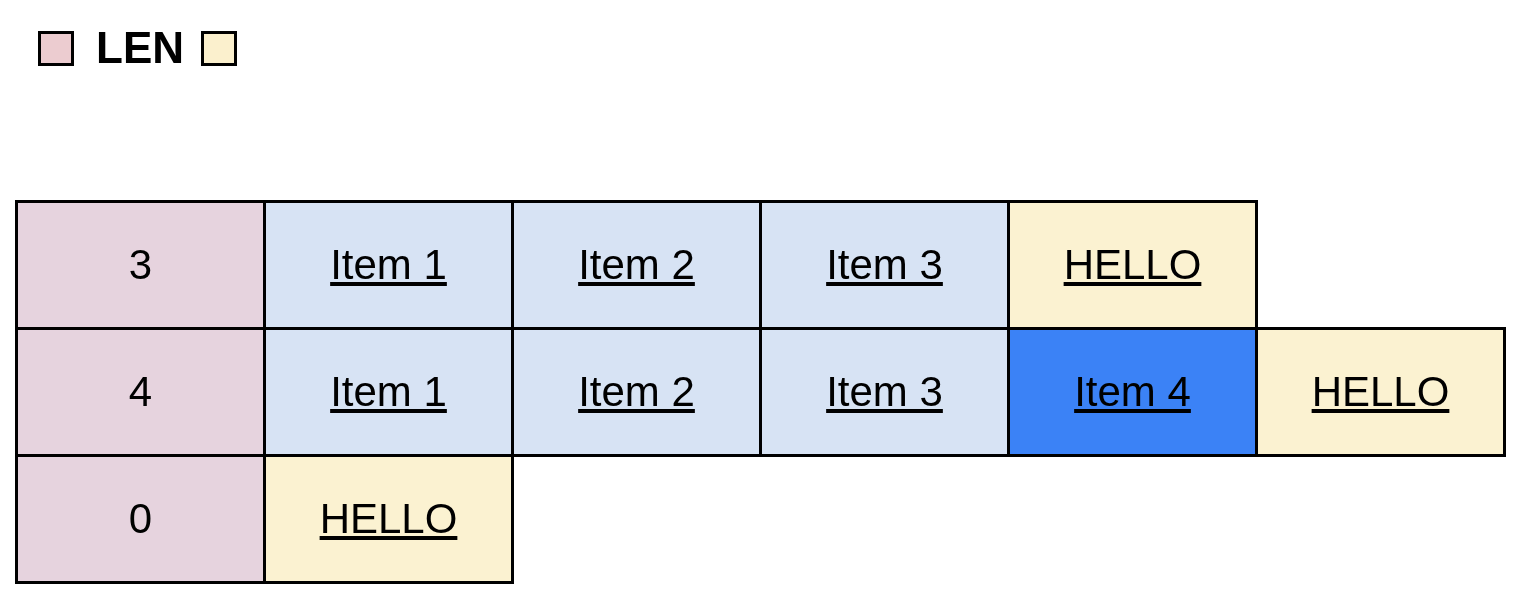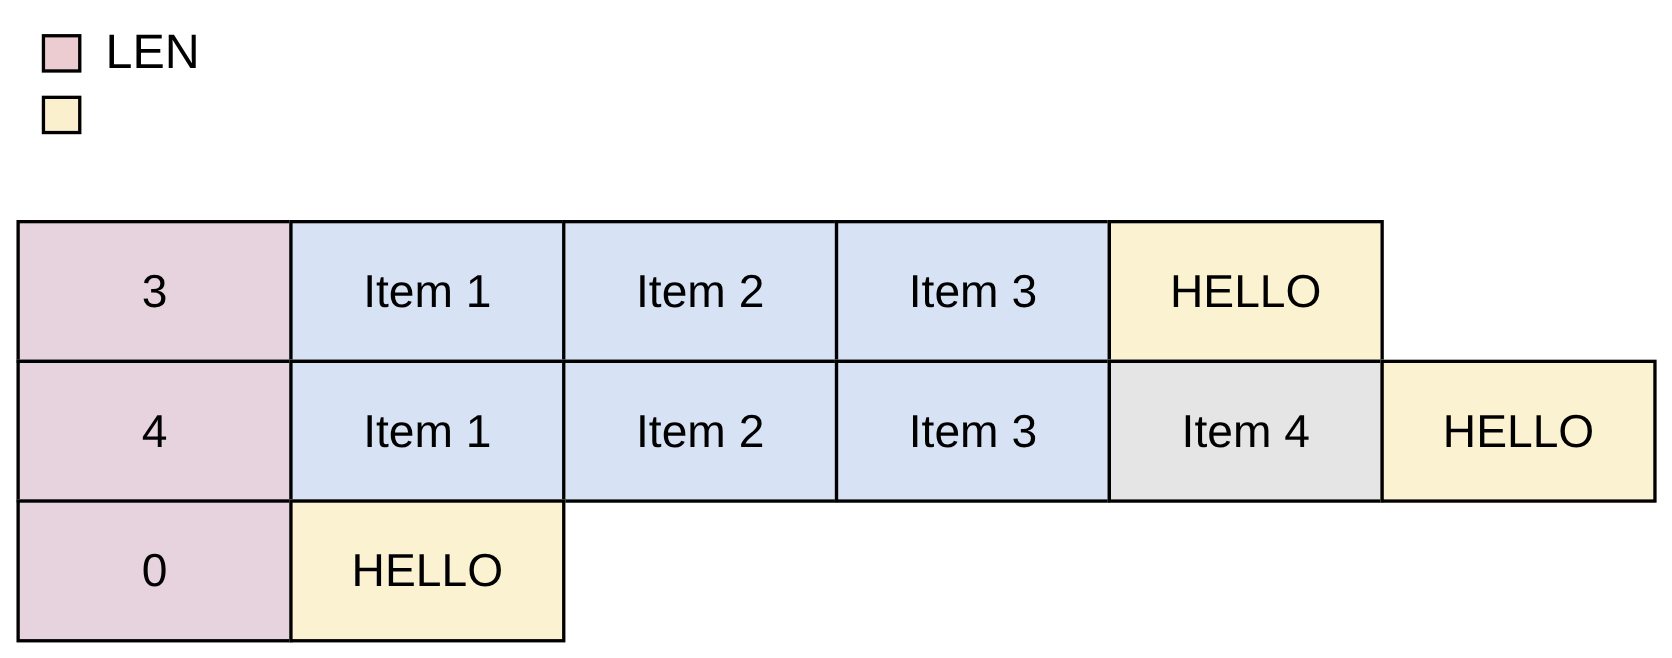--- a/index.html
+++ b/index.html
@@ -15,22 +15,22 @@
     color: #000000;
     overflow: hidden;
   }
 
   
   .legend {
     position: absolute;
     left: 38px;
     top: 26px;
     display: flex;
-    flex-direction: column;
     gap: 17px;
+    font-weight: bold;
   }
   .legend-row {
     display: flex;
     align-items: center;
     gap: 22px;
   }
   .swatch {
     width: 36px;
     height: 35px;
     box-sizing: border-box;
@@ -62,20 +62,21 @@
     border: 3px solid #000000;
     display: flex;
     align-items: center;
     justify-content: center;
     font-size: 42px;
     white-space: nowrap;
     flex: 0 0 auto;
   }
   .cell + .cell {
     margin-left: -3px;
+    text-decoration: underline;
   }
 </style>
 </head>
 <body>
 
 <div class="legend">
     <div class="legend-row">
       <span class="swatch" style="background: rgb(236, 204, 208);"></span>
       <span class="legend-label">LEN</span>
     </div>
@@ -90,20 +91,20 @@
       <div class="cell cell-lst" style="background: rgb(215, 227, 244);">Item 1</div>
       <div class="cell cell-lst" style="background: rgb(215, 227, 244);">Item 2</div>
       <div class="cell cell-lst" style="background: rgb(215, 227, 244);">Item 3</div>
       <div class="cell cell-fld" style="background: rgb(251, 242, 209);">HELLO</div>
     </div>
     <div class="row">
       <div class="cell cell-len" style="background: rgb(230, 211, 222);">4</div>
       <div class="cell cell-lst" style="background: rgb(215, 227, 244);">Item 1</div>
       <div class="cell cell-lst" style="background: rgb(215, 227, 244);">Item 2</div>
       <div class="cell cell-lst" style="background: rgb(215, 227, 244);">Item 3</div>
-      <div class="cell cell-lst" style="background: #e5e5e5;">Item 4</div>
+      <div class="cell cell-lst" style="background: #3b82f6;">Item 4</div>
       <div class="cell cell-fld" style="background: rgb(251, 242, 209);">HELLO</div>
     </div>
     <div class="row">
       <div class="cell cell-len" style="background: rgb(230, 211, 222);">0</div>
       <div class="cell cell-fld" style="background: rgb(251, 242, 209);">HELLO</div>
     </div>
   </div>
 
 </body></html>

